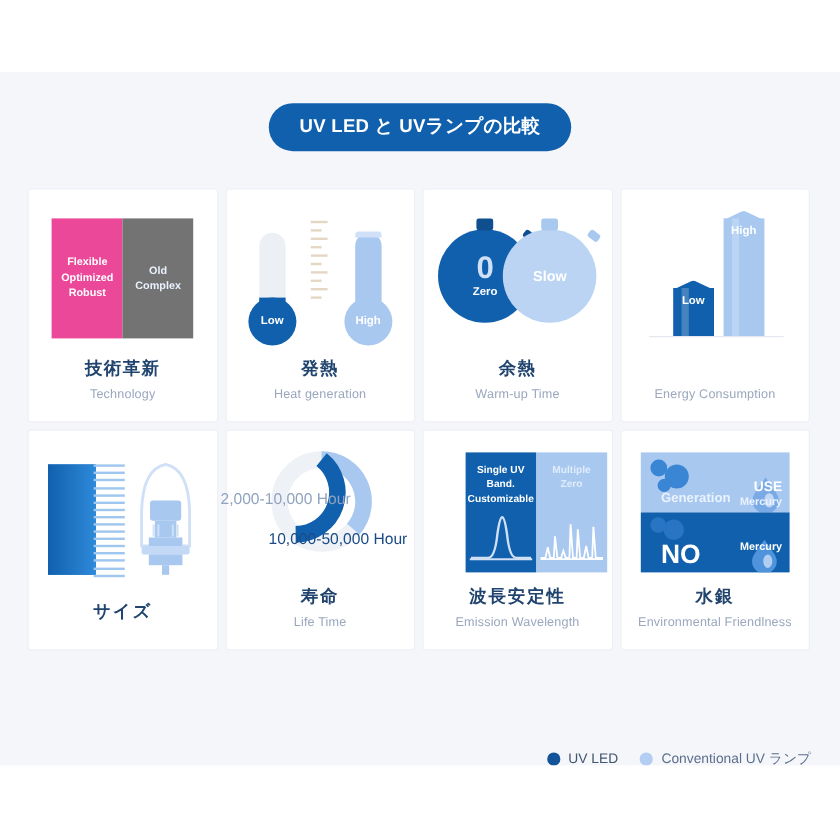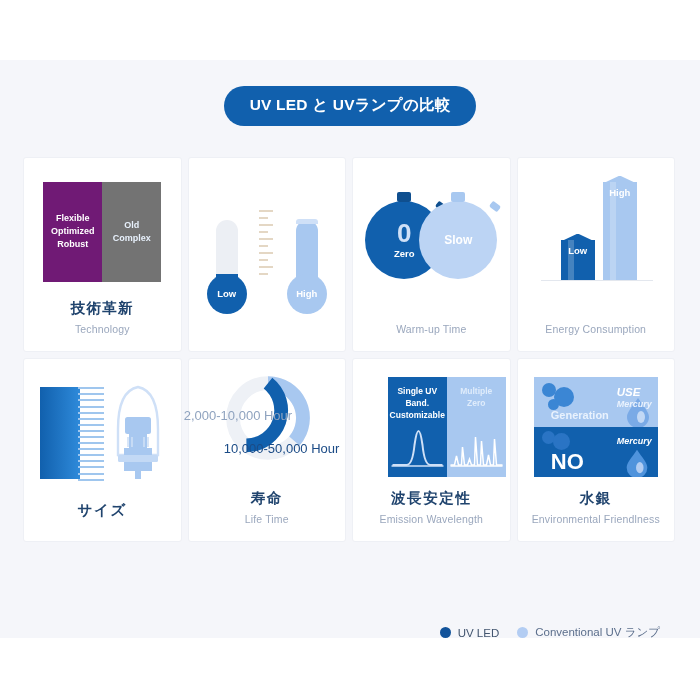--- a/index.html
+++ b/index.html
@@ -68,21 +68,21 @@
     font-size:10.5px; color:#9aa7bd; margin-top:4px; letter-spacing:.15px;
   }
   .row2 .lab-ja { letter-spacing:1.6px; }
 
   
   .tech { display:flex; width:118px; height:100px; }
   .tech-l, .tech-r {
     flex:1; display:flex; align-items:center; justify-content:center;
     text-align:center; font-size:9px; font-weight:bold; line-height:1.45;
   }
-  .tech-l { background:#701a75; color:#ffffff; }
+  .tech-l { background:#ec4899; color:#ffffff; }
   .tech-r { background:#737373; color:#e8f1fc; }
 
   
   .thermo-set { position:relative; width:124px; height:112px; }
   .th { position:absolute; bottom:0; width:40px; }
   .th-tube {
     position:absolute; left:9px; bottom:20px; width:22px; height:74px;
     border-radius:11px 11px 0 0;
   }
   .th-bulb {
@@ -169,32 +169,32 @@
   .merc-band { flex:1; position:relative; overflow:hidden; }
   .merc-top { background:#a8c8f0; }
   .merc-bot { background:#1160ad; }
   .merc-main {
     position:absolute; left:17px; bottom:6px;
     font-weight:bold; color:#ffffff;
   }
   .merc-top .merc-main { font-size:11px; color:#e9f2fd; }
   .merc-bot .merc-main { font-size:22px; bottom:2px; }
   .merc-right {
-    position:absolute; right:6px; top:9px; line-height:1.15;font-style:italic;
+    position:absolute; right:6px; top:23px; text-align:right; line-height:1.15;
   }
   .merc-use { font-size:11.5px; font-weight:bold; color:#ffffff; display:block; }
   .merc-hg  { font-size:9px; font-weight:bold; color:#ffffff; display:block; }
   .merc-top .merc-hg { color:#eaf2fd; }
   .bub { position:absolute; border-radius:50%; }
   .merc-top .bub { background:#3b86d4; }
   .merc-bot .bub { background:#2a74c4; }
 
   
   .legend {
-    position:absolute; right:40px; top:565px;
+    position:absolute; right:24px; top:565px;
     display:flex; align-items:center; gap:18px;
   }
   .leg-item { display:flex; align-items:center; gap:7px; }
   .leg-dot { width:11px; height:11px; border-radius:50%; }
   .leg-dark { background:#12539a; }
   .leg-light{ background:#b3cdf3; }
   .leg-txt { font-size:11.5px; color:#5c6f8c; }
   .leg-txt.dark { color:#42556f; }
 </style>
 </head>
@@ -256,39 +256,44 @@
                 <i></i>
                 <i></i>
             </div>
             <div class="th th-high">
               <div class="th-tube"></div>
               <div class="th-cap"></div>
               <div class="th-bulb">High</div>
             </div>
           </div>
         </div>
+        <div class="labels">
+          <div class="lab-ja">発熱</div>
+          <div class="lab-en">Heat generation</div>
+        </div>
       </div>
 
       <div class="card">
         <div class="art">
           <div class="watch-set">
             <div class="watch w-dark">
               <div class="crown"></div>
                 <div class="btn2"></div>
               <div class="w-num">0</div>
               <div class="w-sub">Zero</div>
             </div>
             <div class="watch w-light">
               <div class="crown"></div>
                 <div class="btn2"></div>
               <div class="w-slow">Slow</div>
             </div>
           </div>
         </div>
         <div class="labels">
+          <div class="lab-ja">余熱</div>
           <div class="lab-en">Warm-up Time</div>
         </div>
       </div>
 
       <div class="card">
         <div class="art">
           <div class="bars">
             <div class="base"></div>
             <div class="bar bar-low">
               <span class="lbl">Low</span>

